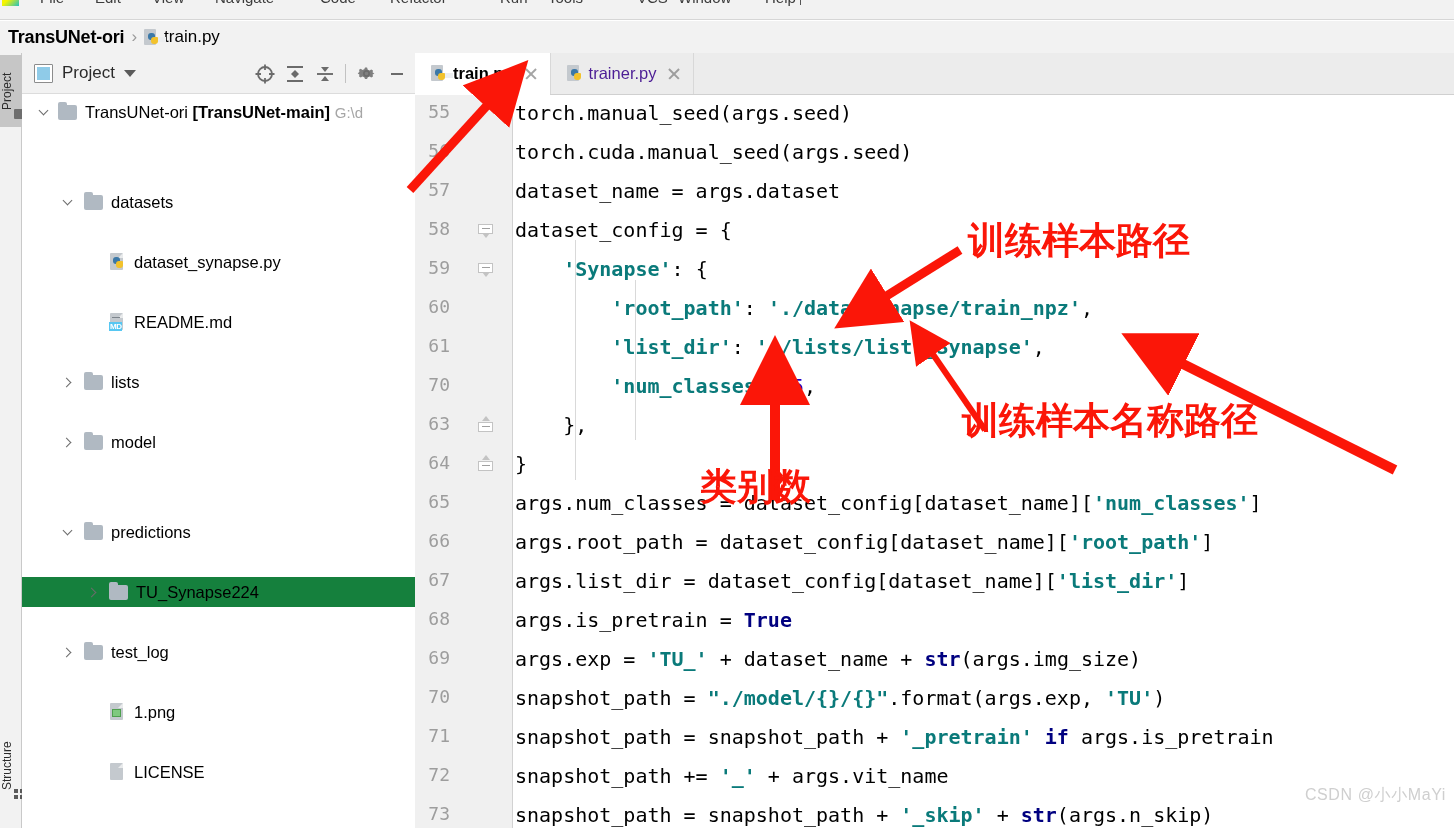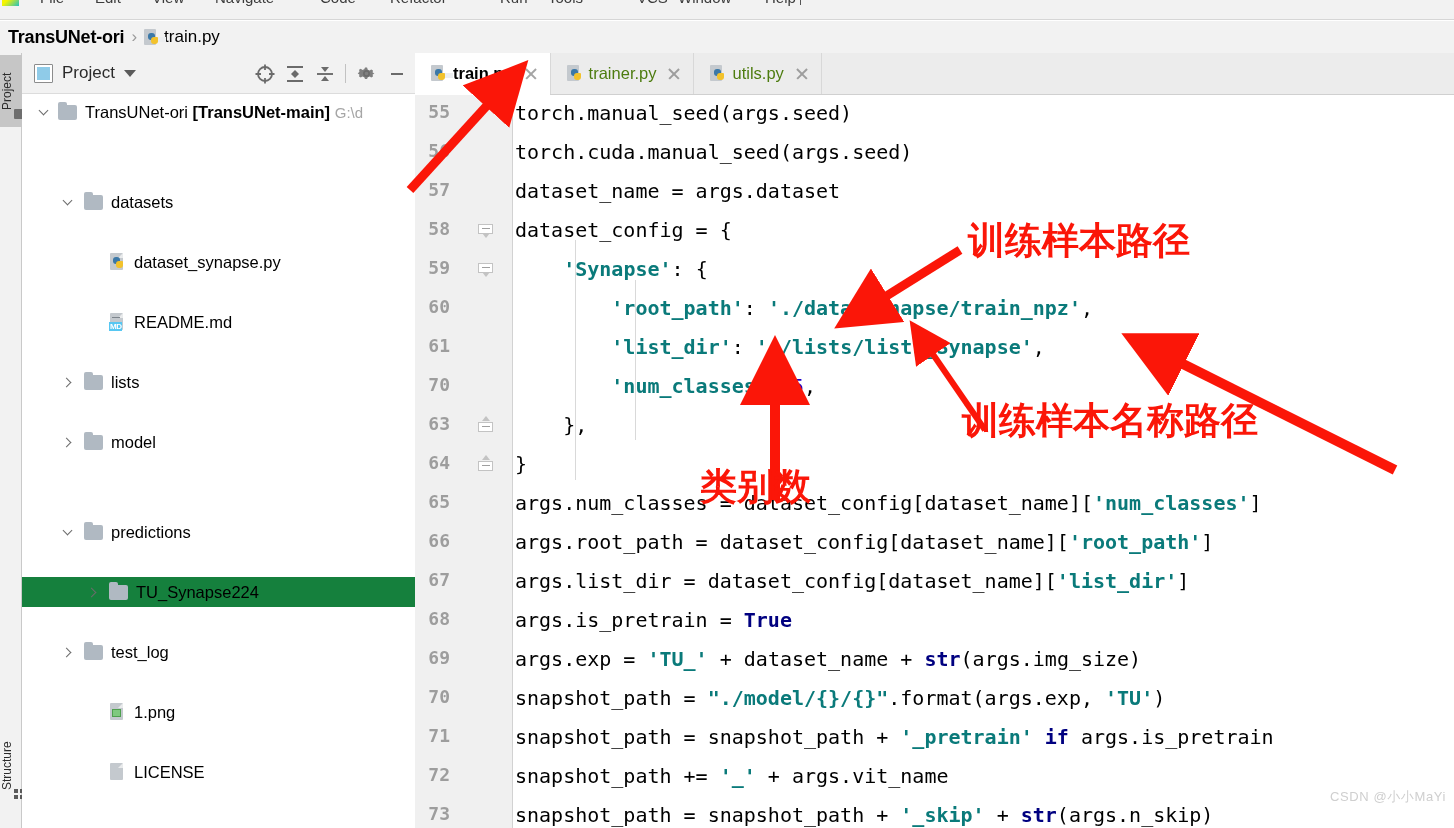--- a/index.html
+++ b/index.html
@@ -178,21 +178,21 @@
   }
 
   
   .editor { position: absolute; left: 415px; top: 53px; width: 1039px; height: 775px; background: #fff; }
   .tabbar {
     position: relative; height: 42px; background: #ececec;
     border-bottom: 1px solid #d0d0d0; display: flex; align-items: flex-end;
   }
   .etab {
     position: relative; height: 41px; display: flex; align-items: center;
-    padding: 0 12px 0 16px; font-size: 16.5px; color: #4d7c0f;
+    padding: 0 12px 0 16px; font-size: 16.5px; color: #4c1d95;
     border-right: 1px solid #d8d8d8;
   }
   .etab.active { background: #ffffff; color: #000; font-weight: bold; }
   .etab.active::after {
     content: ""; position: absolute; left: 0; bottom: -1px;
     width: 100%; height: 2px; background: #fff;
   }
   .etab .pyicon { margin-right: 7px; }
   .etab .xbtn {
     margin-left: 11px; width: 14px; height: 14px; position: relative; opacity: .62;
@@ -200,21 +200,21 @@
   .etab .xbtn::before, .etab .xbtn::after {
     content: ""; position: absolute; left: 0; top: 6px;
     width: 14px; height: 1.7px; background: #6e6e6e;
   }
   .etab .xbtn::before { transform: rotate(45deg); }
   .etab .xbtn::after  { transform: rotate(-45deg); }
 
   .codearea { position: relative; height: 733px; overflow: hidden; background: #fff; }
   .gutter {
     position: absolute; left: 0; top: 0; width: 98px; height: 733px;
-    background: #f0f0f0; border-right: 1px solid #d2d2d2; font-weight: bold;
+    background: #f0f0f0; border-right: 1px solid #d2d2d2;
   }
   .lnum {
     position: absolute; right: 62px; width: 40px; text-align: right;
     font-family: "DejaVu Sans Mono", monospace; font-size: 18px; color: #9d9d9d;
   }
   .fold {
     position: absolute; left: 63px; width: 15px; height: 13px;
   }
   .fold .bx {
     position: absolute; left: 0; top: 0; width: 15px; height: 10px;
@@ -251,21 +251,21 @@
   .anno {
     position: absolute; color: #fb1608; font-weight: bold;
     font-size: 37px; line-height: 1; white-space: nowrap;
     font-family: "DejaVu Sans", sans-serif;
   }
   .anno-svg { position: absolute; left: 0; top: 0; width: 1454px; height: 828px;
     pointer-events: none; }
 
   .watermark {
     position: absolute; right: 8px; bottom: 22px;
-    font-size: 13px; color: #cfcfcf; letter-spacing: .6px;
+    font-size: 16px; color: #cfcfcf; letter-spacing: .6px;
   }
 </style>
 </head>
 <body>
 
 <div id="app">
 
   <div class="menu-strip">
     <div class="logo"></div>
     <div class="mi" style="left:40px">File</div>
@@ -466,30 +466,20 @@
         <span class="xbtn"></span>
       </div>
       <div class="etab">
         <span class="pyicon">
           <span class="sheet"></span>
             <span class="fold"></span>
           <span class="snake-b"></span>
             <span class="snake-y"></span>
         </span>
         <span>trainer.py</span>
-        <span class="xbtn"></span>
-      </div>
-      <div class="etab">
-        <span class="pyicon">
-          <span class="sheet"></span>
-            <span class="fold"></span>
-          <span class="snake-b"></span>
-            <span class="snake-y"></span>
-        </span>
-        <span>utils.py</span>
         <span class="xbtn"></span>
       </div>
     </div>
 
     <div class="codearea">
 
       <div class="gutter">
         <div class="lnum" style="top:6px">55</div>
         <div class="lnum" style="top:45px">56</div>
         <div class="lnum" style="top:84px">57</div>

